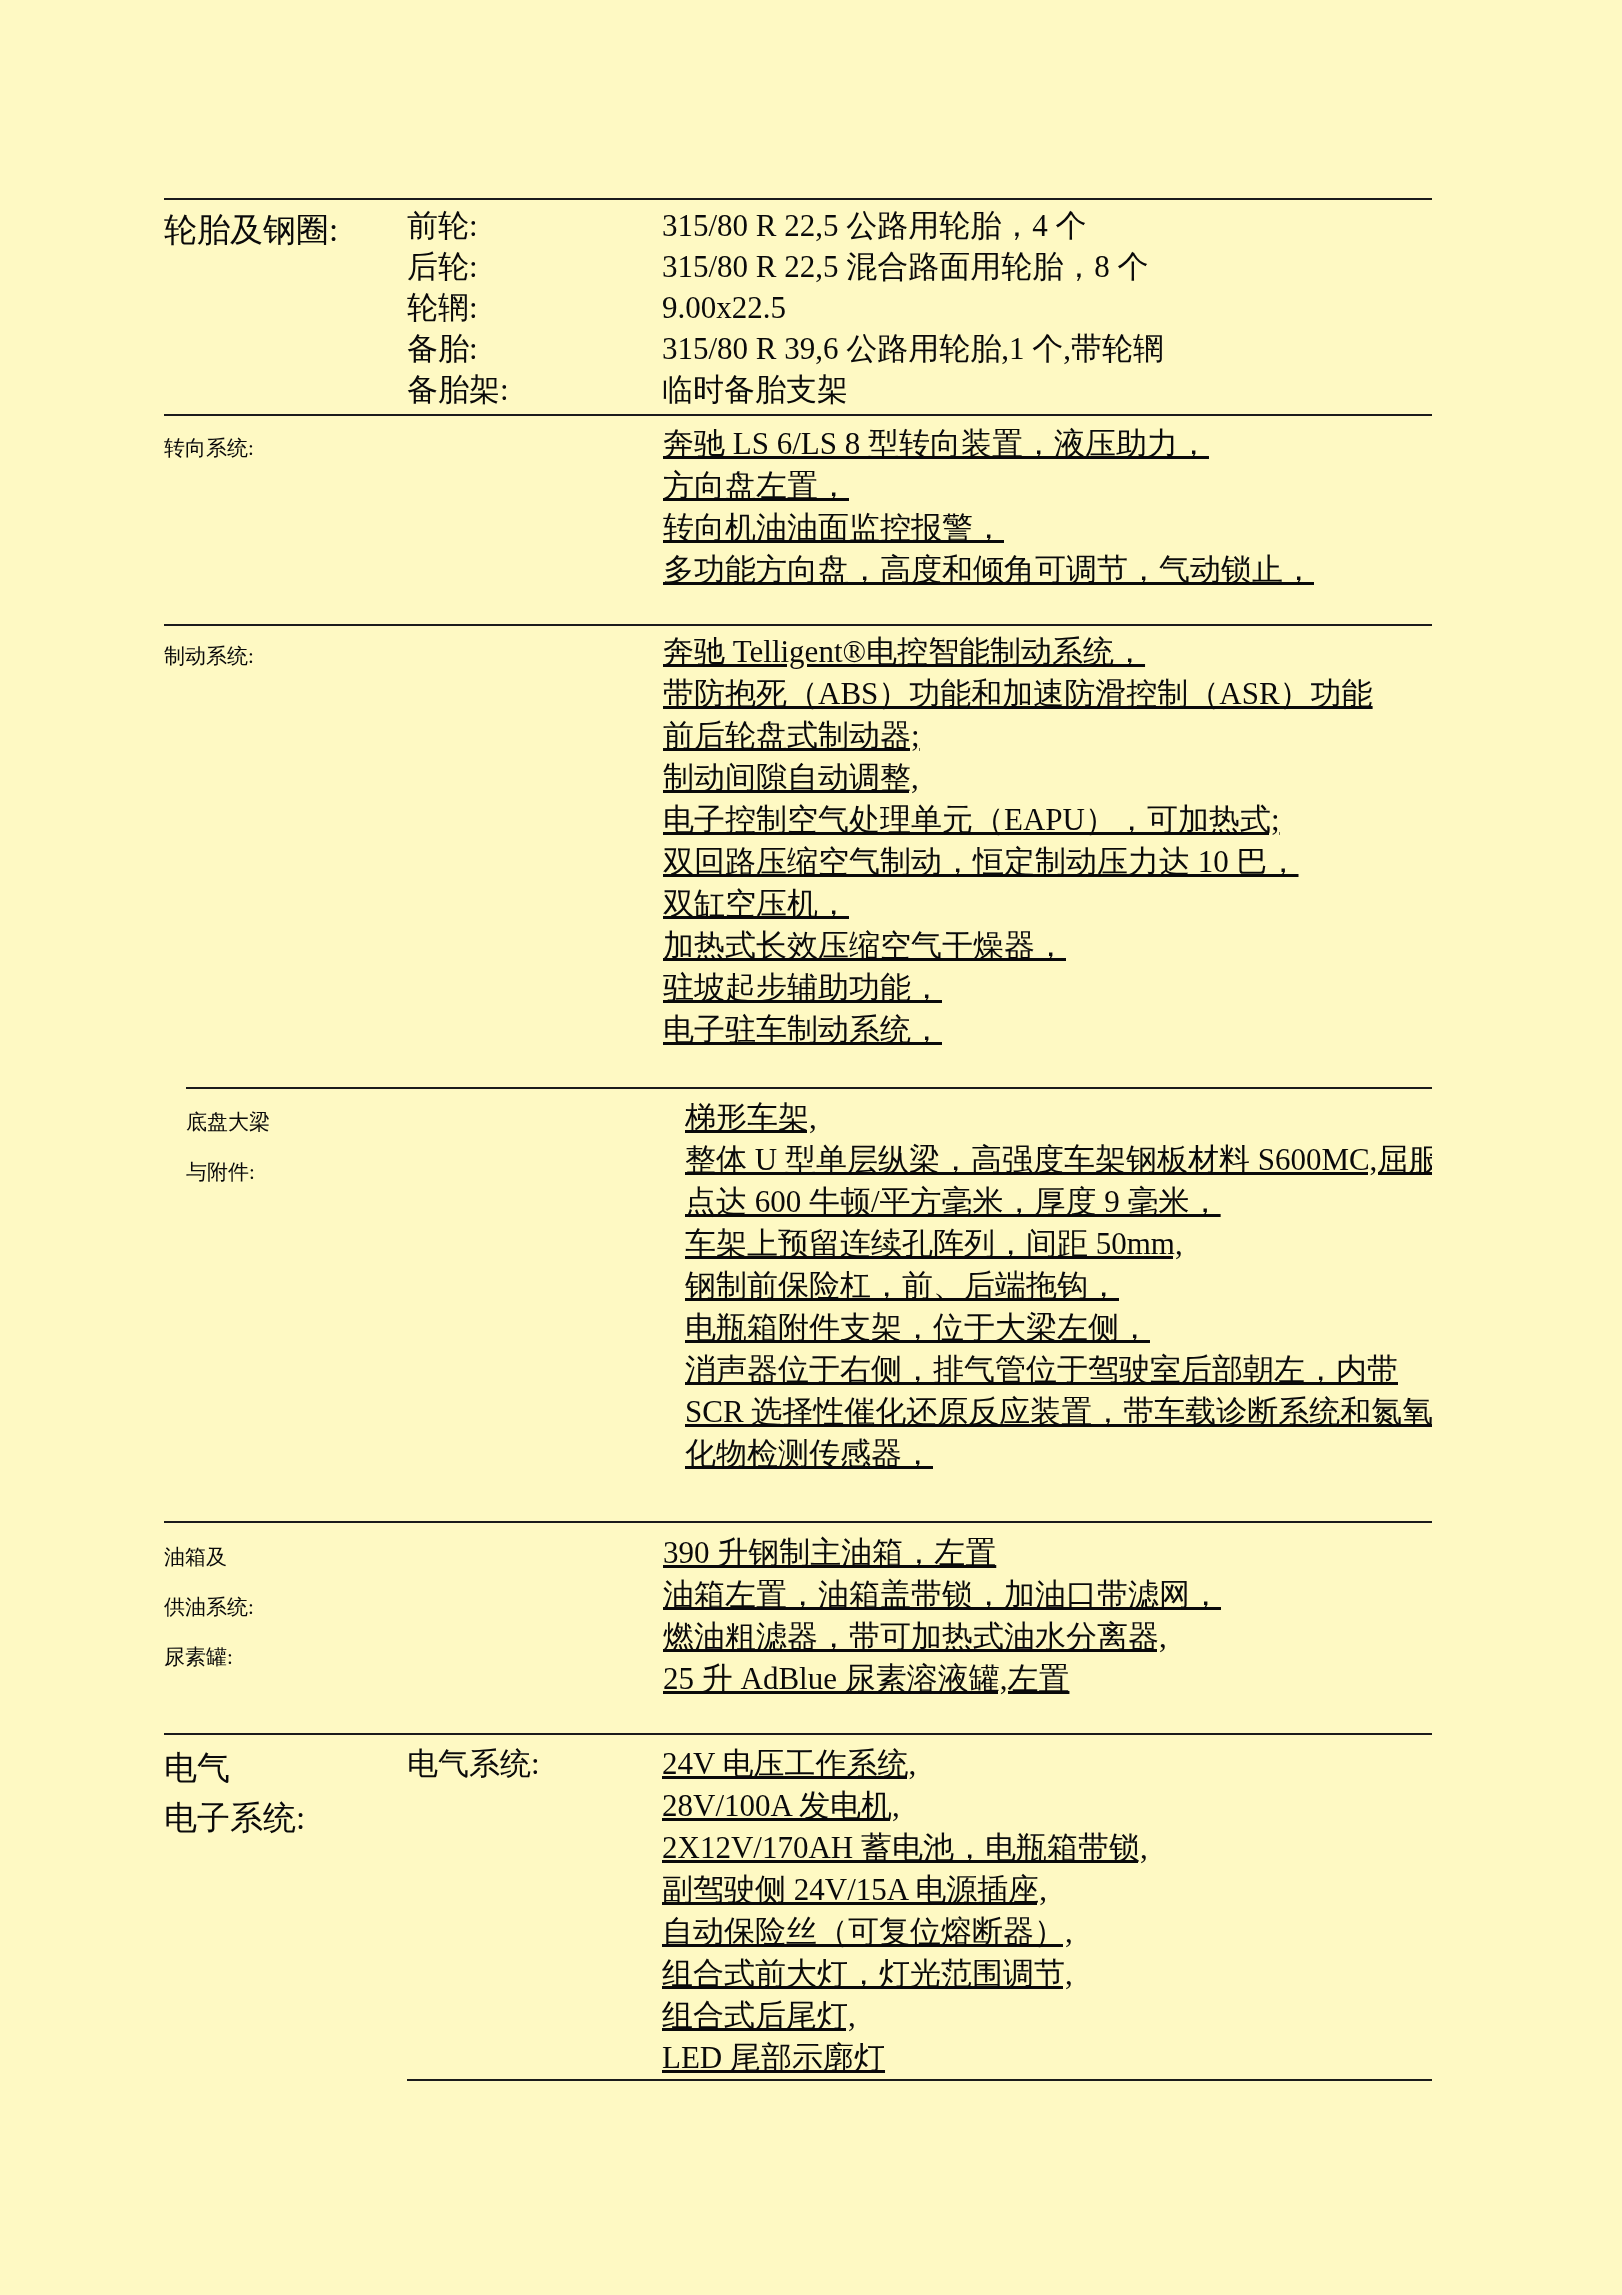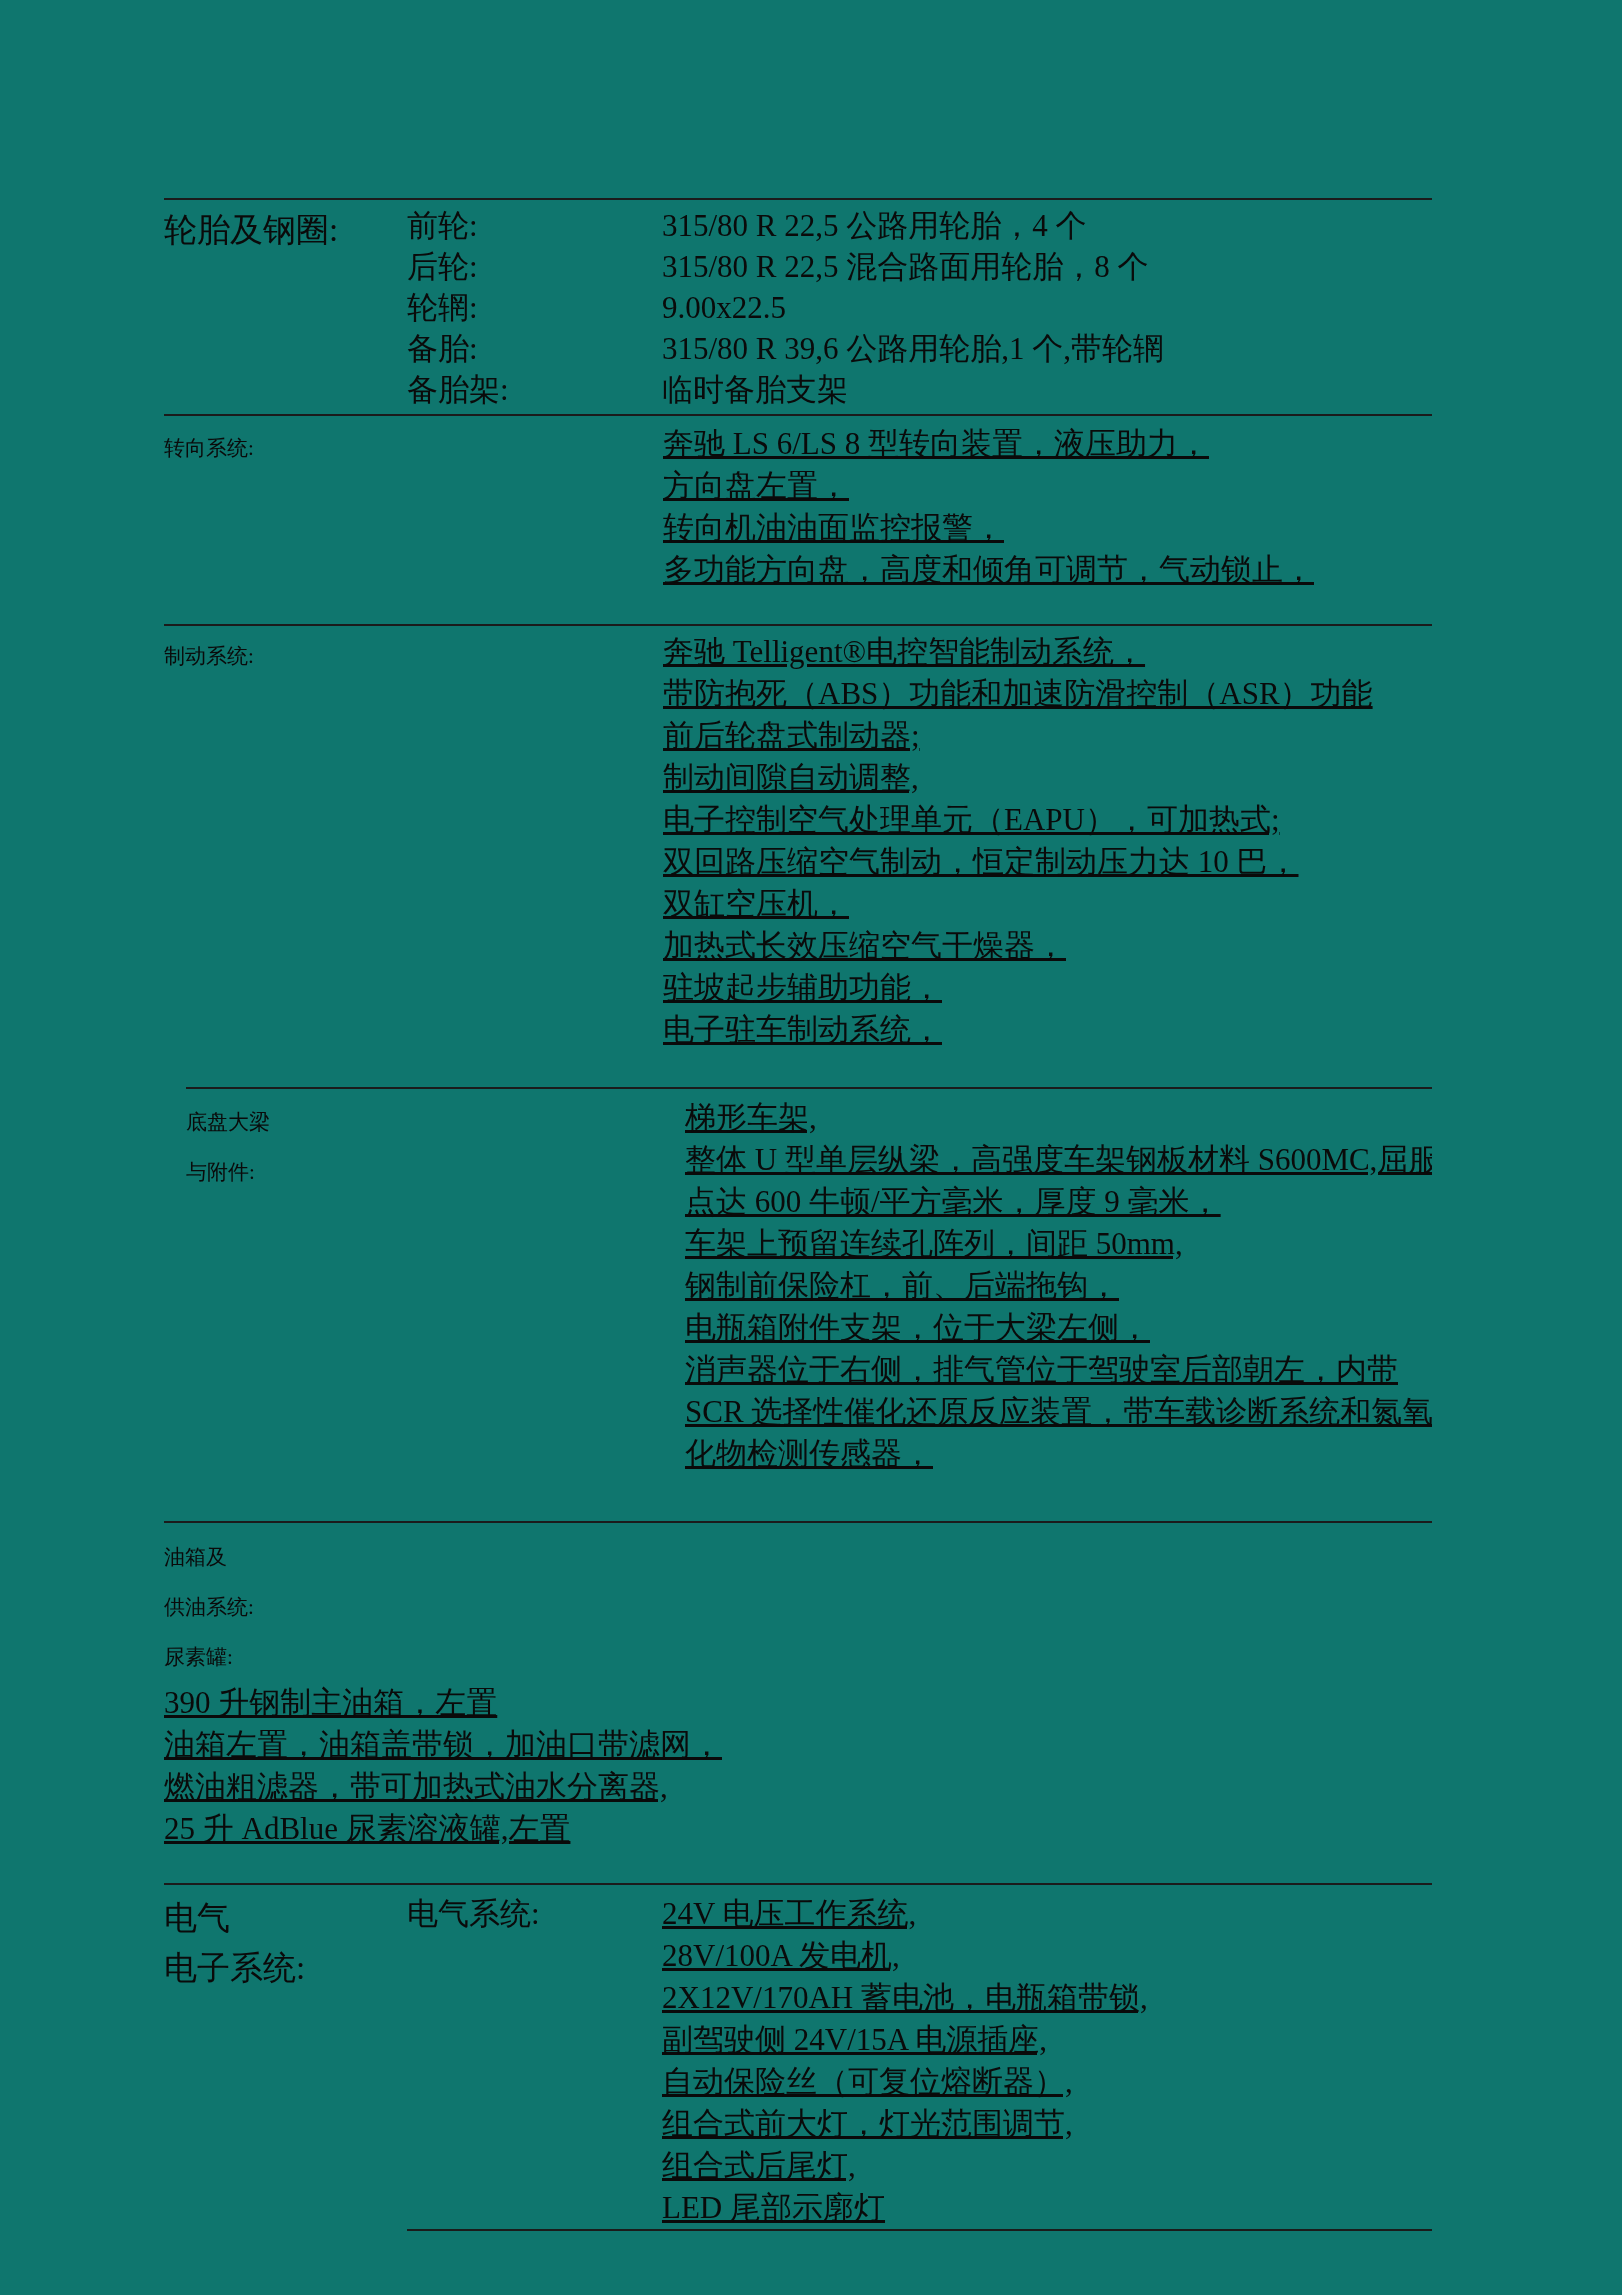--- a/index.html
+++ b/index.html
@@ -1,17 +1,17 @@
 <!DOCTYPE html>
 <html style="font-size:10.5px"><head>
 <meta charset="utf-8">
 <style>
   html,body{margin:0;padding:0;background:#888;}
   .page{
-    width:1622px;height:2295px;background:#0f766e;position:relative;
+    width:1622px;height:2295px;background:#fef9c3;position:relative;
     font-family:"Liberation Serif","DejaVu Serif",serif;
     color:#0a0a0a;overflow:hidden;
   }
   .doc{
     position:absolute;left:164px;top:0;width:1268px;
   }
   .spacer-top{height:198px;}
   .sec{display:flex;border-top:2.6px solid #1b1b1b;}
   .c-title{width:243px;flex:none;font-size:33px;line-height:50px;}
   .c-wide-title{width:499px;flex:none;font-size:21px;line-height:50px;}
@@ -19,21 +19,21 @@
   .c-values{flex:1;min-width:0;overflow:hidden;}
   .rows{flex:1;min-width:0;}
   .row{display:flex;}
   .row .lbl{width:255px;flex:none;font-size:31px;line-height:41px;}
   .row .val{flex:1;min-width:0;overflow:hidden;white-space:nowrap;font-size:31px;line-height:41px;}
   .vline{font-size:31px;line-height:42px;white-space:nowrap;overflow:hidden;text-decoration:underline;}
   .sec-tires{padding:5.2px 0 3.9px 0;}
   .sec-steering{padding:6.5px 0 33px 0;}
   .sec-braking{padding:5.2px 0 36px 0;}
   .sec-chassis{padding:7.9px 0 46px 0;margin-left:22px;}
-  .sec-fuel{padding:9.2px 0 33px 0;flex-direction:column;}
+  .sec-fuel{padding:9.2px 0 33px 0;}
   .sec-electrical{padding:7.9px 0 0 0;}
   .rule-bottom{margin-left:243px;border-top:2.6px solid #1b1b1b;height:0;}
 </style>
 </head>
 <body>
 
 <div class="page">
   <div class="doc">
     <div class="spacer-top"></div>
 

